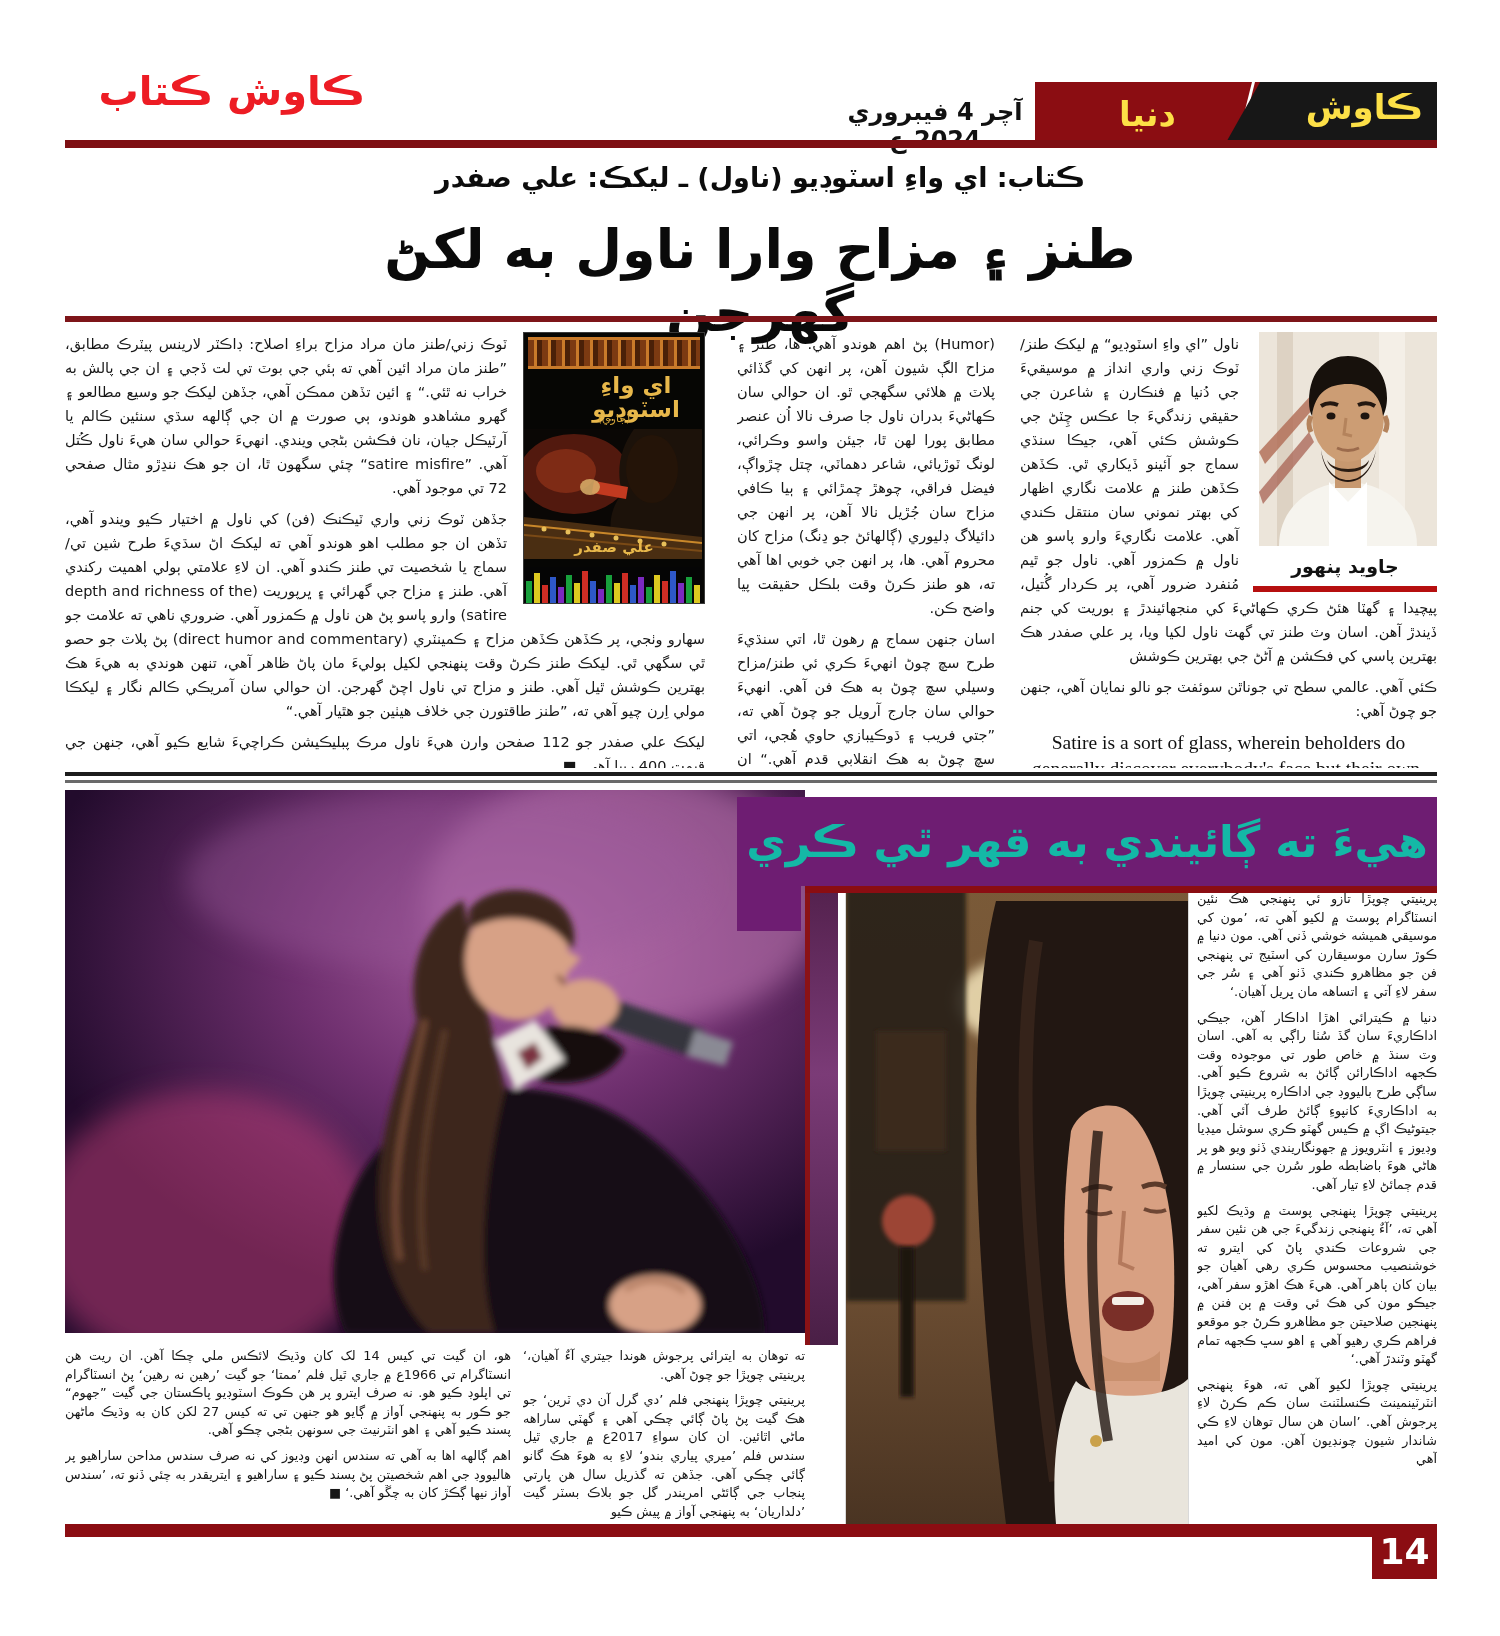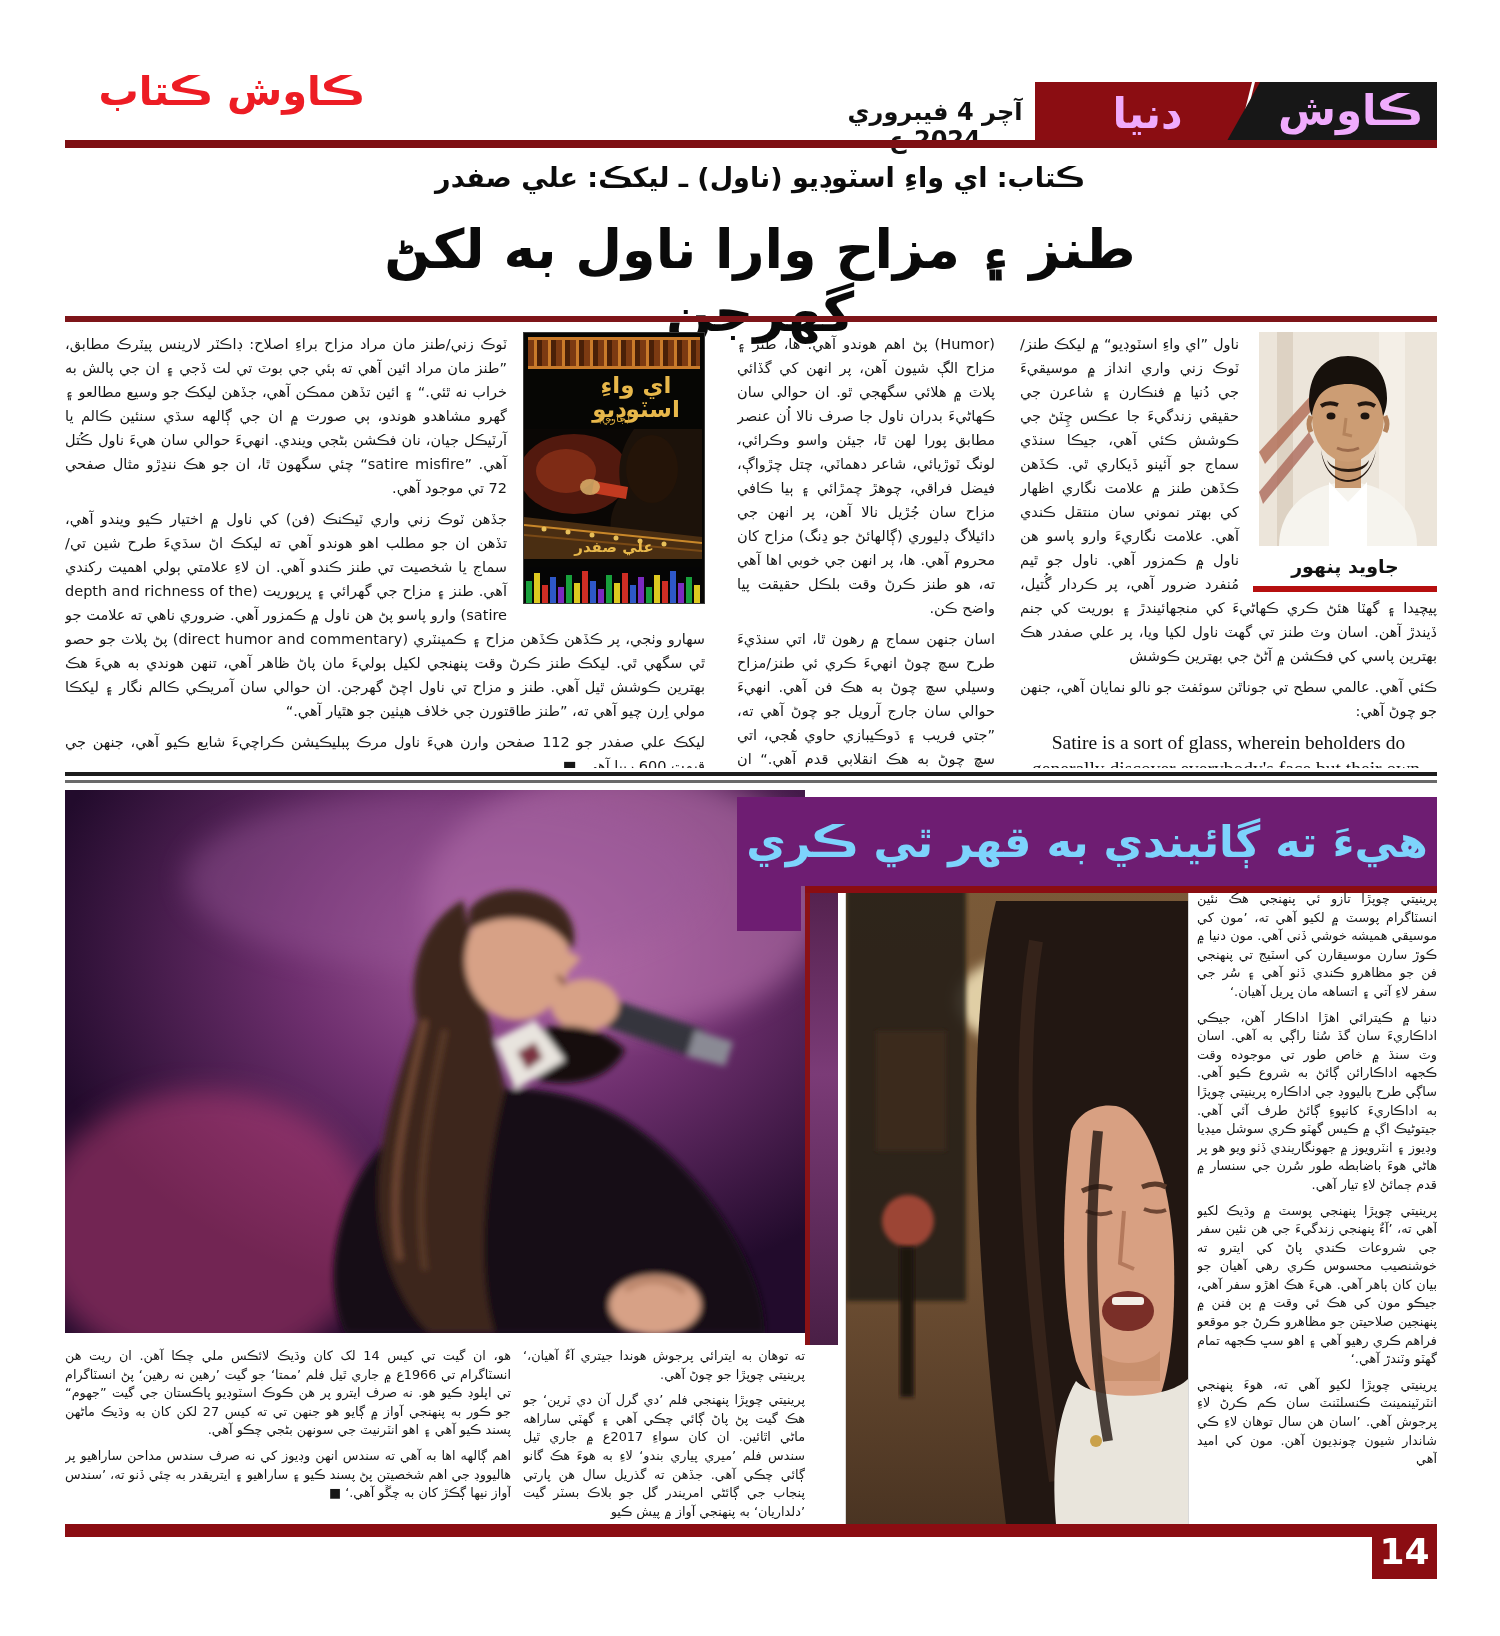--- a/index.html
+++ b/index.html
@@ -12,41 +12,41 @@
   .col p{margin:0 0 7px 0;}
   .body-text{font-size:14.5px;line-height:24px;color:#161616;}
   .body-sm{font-size:12.8px;line-height:18.6px;color:#161616;}
   .section-label{color:#ed1c24;font-weight:700;font-size:40px;}
   .date-line{font-size:24px;color:#111;font-weight:700;}
   .masthead{background:#171717;}
   .masthead .red-part{position:absolute;left:0;top:0;bottom:0;width:56%;
      background:#8b0d12;clip-path:polygon(0 0,100% 0,84% 100%,0 100%);
      display:flex;align-items:center;justify-content:center;}
   .masthead .red-part:after{content:"";position:absolute;right:6%;top:0;bottom:0;width:3px;background:#fff;transform:skewX(-14deg);}
-  .masthead-word{color:#f0abfc;font-weight:700;font-size:42px;line-height:1;}
+  .masthead-word{color:#fde047;font-weight:700;font-size:34px;line-height:1;}
   .rule-darkred{background:#7e0f13;}
   .kicker{font-size:27px;font-weight:700;color:#0c0c0c;text-align:center;}
   .headline{font-size:54px;font-weight:700;color:#0a0a0a;text-align:center;letter-spacing:-1px;}
   .double-rule{border-top:4px solid #1c1c1c;border-bottom:3px solid #6a6a6a;height:4px;background:#fff;}
   .portrait-block{float:right;width:184px;margin-left:14px;margin-bottom:4px;text-align:center;}
   .portrait-frame{width:178px;height:214px;overflow:hidden;background:#e9e2d8;}
   .portrait-caption{font-weight:700;font-size:19px;color:#111;padding:8px 0 6px 0;}
   .caption-rule{height:6px;background:#b60f0f;margin-top:2px;}
   .quote-en{font-family:"Liberation Serif","DejaVu Serif",serif;font-size:19.5px;color:#111;
             text-align:center;direction:ltr;line-height:26px;margin:4px 0 6px 0;}
   .cover{float:right;width:180px;height:270px;margin-left:16px;margin-bottom:6px;
          background:#060604;border:1px solid #3a3a3a;position:relative;overflow:hidden;text-align:center;}
   .cover .band{position:absolute;top:4px;left:4px;right:4px;height:26px;
         background:repeating-linear-gradient(90deg,#7c3a12 0 6px,#c97a2a 6px 9px,#4a2008 9px 14px);
         border-top:3px solid #c97a2a;border-bottom:3px solid #c97a2a;}
   .cover-title{position:absolute;top:40px;left:0;right:0;color:#e8b84b;font-weight:700;font-size:23px;padding-left:44px;}
   .cover-sub{position:absolute;top:74px;left:0;right:0;color:#d8a93c;font-size:11px;}
   .cover-author{position:absolute;bottom:44px;left:0;right:0;color:#e8b84b;font-weight:700;font-size:15px;}
   .banner{background:#6e1d72;display:flex;align-items:center;justify-content:center;}
-  .banner-title{color:#7dd3fc;font-weight:700;font-size:43px;text-align:center;}
+  .banner-title{color:#14b8a6;font-weight:700;font-size:43px;text-align:center;}
   .banner-underline{background:#8b0d12;}
   .v-strip{background:linear-gradient(180deg,#55224f 0%,#7b3b77 40%,#4a1f46 100%);border-left:5px solid #8b1216;}
   .photo-frame{overflow:hidden;background:#1e0b28;}
   .photo-frame-r{overflow:hidden;background:#6e4f33;border:1px solid #d9d9d9;}
   .bottom-bar{background:#8b0d12;}
   .pagenum-box{background:#8b0d12;color:#fff;font-weight:700;font-size:36px;
                display:flex;align-items:center;justify-content:center;font-family:"DejaVu Sans",sans-serif;}
 </style>
 </head>
 <body>
@@ -159,21 +159,21 @@
         <rect x="130" y="8" width="6" height="28" fill="#ddc920"></rect>
           <rect x="138" y="14" width="6" height="22" fill="#cf2d24"></rect>
         <rect x="146" y="4" width="6" height="32" fill="#2e58c8"></rect>
           <rect x="154" y="16" width="6" height="20" fill="#7b2ac0"></rect>
         <rect x="162" y="10" width="6" height="26" fill="#18a03c"></rect>
           <rect x="170" y="18" width="6" height="18" fill="#ddc920"></rect>
       </svg>
     </div>
     <p>ٽوڪ زني/طنز مان مراد مزاح براءِ اصلاح: ڊاڪٽر لارينس پيٽرڪ مطابق، ”طنز مان مراد ائين آهي ته ٻئي جي بوٽ تي لت ڏجي ۽ ان جي پالش به خراب نه ٿئي.“ ۽ ائين تڏهن ممڪن آهي، جڏهن ليکڪ جو وسيع مطالعو ۽ گهرو مشاهدو هوندو، ٻي صورت ۾ ان جي ڳالهه سڌي سنئين ڪالم يا آرٽيڪل جيان، نان فڪشن بڻجي ويندي. انهيءَ حوالي سان هيءَ ناول ڪُتل آهي. ”satire misfire“ چئي سگهون ٿا، ان جو هڪ ننڍڙو مثال صفحي 72 تي موجود آهي.</p>
     <p>جڏهن ٽوڪ زني واري ٽيڪنڪ (فن) کي ناول ۾ اختيار ڪيو ويندو آهي، تڏهن ان جو مطلب اهو هوندو آهي ته ليکڪ اڻ سڌيءَ طرح شين تي/سماج يا شخصيت تي طنز ڪندو آهي. ان لاءِ علامتي ٻولي اهميت رکندي آهي. طنز ۽ مزاح جي گهرائي ۽ ڀرپوريت (depth and richness of the satire) وارو پاسو پڻ هن ناول ۾ ڪمزور آهي. ضروري ناهي ته علامت جو سهارو وٺجي، پر ڪڏهن ڪڏهن مزاح ۽ ڪمينٽري (direct humor and commentary) پڻ پلاٽ جو حصو ٿي سگهي ٿي. ليکڪ طنز ڪرڻ وقت پنهنجي لکيل ٻوليءَ مان پاڻ ظاهر آهي، تنهن هوندي به هيءَ هڪ بهترين ڪوشش ٿيل آهي. طنز و مزاح تي ناول اچڻ گهرجن. ان حوالي سان آمريڪي ڪالم نگار ۽ ليکڪا مولي اِرن چيو آهي ته، ”طنز طاقتورن جي خلاف هيٺين جو هٿيار آهي.“</p>
-    <p>ليکڪ علي صفدر جو 112 صفحن وارن هيءَ ناول مرڪ پبليڪيشن ڪراچيءَ شايع ڪيو آهي، جنهن جي قيمت 600 رپيا آهي. ■</p>
+    <p>ليکڪ علي صفدر جو 112 صفحن وارن هيءَ ناول مرڪ پبليڪيشن ڪراچيءَ شايع ڪيو آهي، جنهن جي قيمت 400 رپيا آهي. ■</p>
   </div>
 
   <div class="abs double-rule" style="left:65px;top:772px;width:1372px;"></div>
 
   <div class="abs photo-frame" style="left:65px;top:790px;width:740px;height:543px;">
     <svg width="740" height="543" viewBox="0 0 740 543">
       <defs>
         <radialGradient id="g1" cx="60%" cy="30%" r="65%">
           <stop offset="0%" stop-color="#a65c9e"></stop>
             <stop offset="45%" stop-color="#6e2f6e"></stop>

